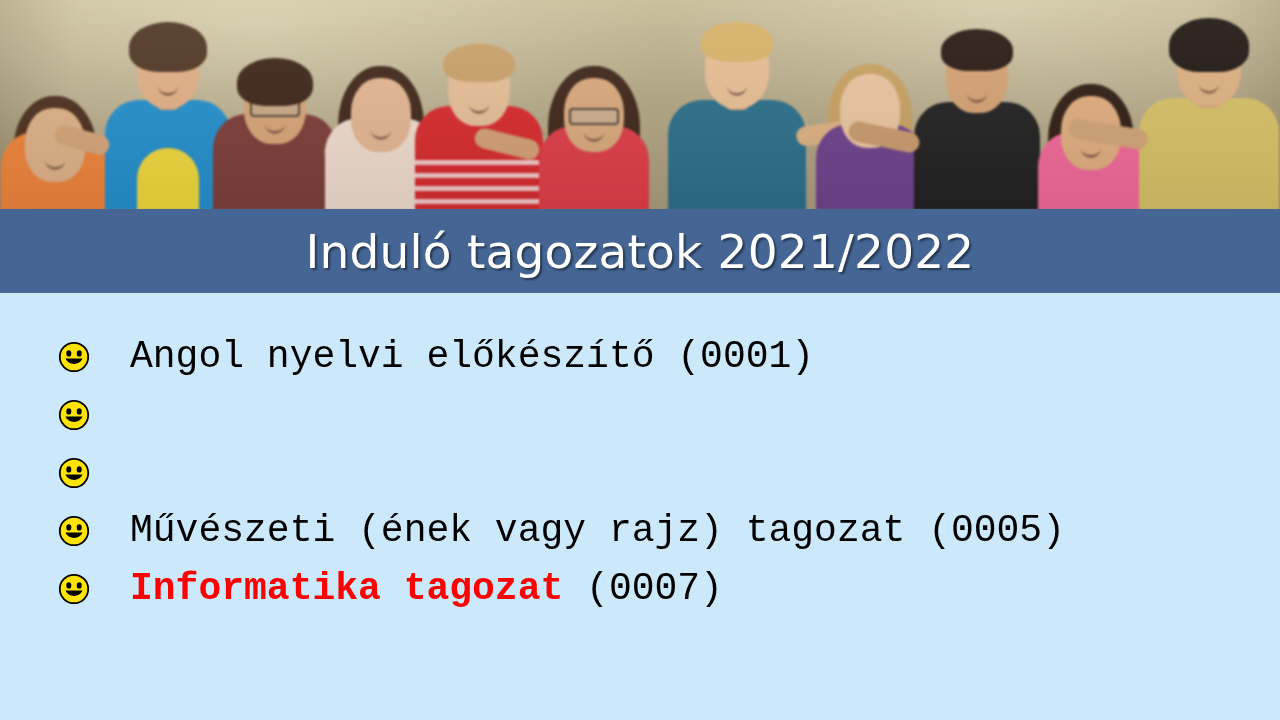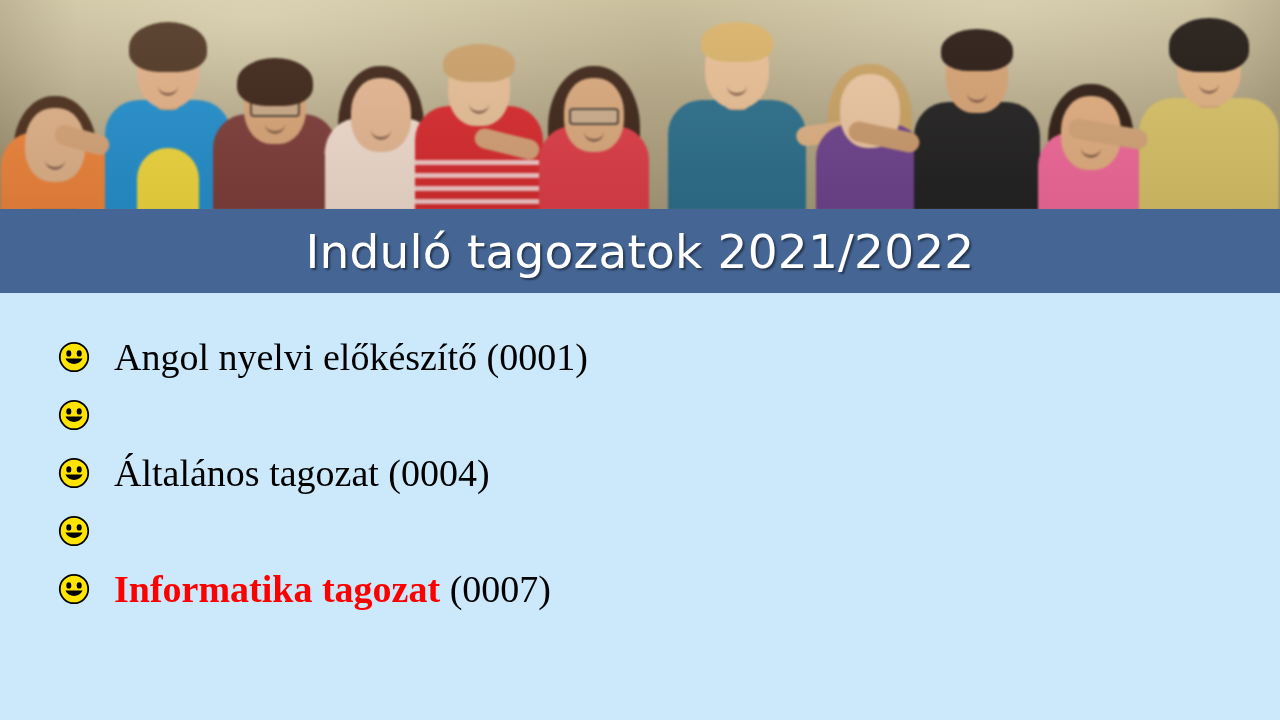--- a/index.html
+++ b/index.html
@@ -174,21 +174,22 @@
     width: 32px;
     height: 32px;
     margin-right: 24px;
     display: block;
   }
   .item-text {
     font-size: 38px;
     line-height: 1;
     color: #000000;
     white-space: nowrap;
-    font-family: Liberation Serif, serif;
+    font-family: Liberation Mono, monospace;
+    margin-left: 16px;
   }
   .item-text .em {
     color: #ff0000;
     font-weight: bold;
   }
 </style>
 </head>
 <body>
 
 <div class="slide">
@@ -338,30 +339,30 @@
         </svg>
       </li>
 
       <li class="bullet-item">
         <svg class="smiley" viewBox="0 0 32 32">
           <circle cx="16" cy="16" r="14.2" fill="#ffe400" stroke="#000" stroke-width="1.8"></circle>
           <ellipse cx="10.8" cy="12.4" rx="2.5" ry="3.2" fill="#000"></ellipse>
           <ellipse cx="21.2" cy="12.4" rx="2.5" ry="3.2" fill="#000"></ellipse>
           <path d="M7.4 17.6 A9.6 9.6 0 0 0 24.6 17.6 Z" fill="#000"></path>
         </svg>
-        <span class="item-text">Általános tagozat (0004)</span>
-      </li>
-
-      <li class="bullet-item">
-        <svg class="smiley" viewBox="0 0 32 32">
-          <circle cx="16" cy="16" r="14.2" fill="#ffe400" stroke="#000" stroke-width="1.8"></circle>
-          <ellipse cx="10.8" cy="12.4" rx="2.5" ry="3.2" fill="#000"></ellipse>
-          <ellipse cx="21.2" cy="12.4" rx="2.5" ry="3.2" fill="#000"></ellipse>
-          <path d="M7.4 17.6 A9.6 9.6 0 0 0 24.6 17.6 Z" fill="#000"></path>
-        </svg>
+      </li>
+
+      <li class="bullet-item">
+        <svg class="smiley" viewBox="0 0 32 32">
+          <circle cx="16" cy="16" r="14.2" fill="#ffe400" stroke="#000" stroke-width="1.8"></circle>
+          <ellipse cx="10.8" cy="12.4" rx="2.5" ry="3.2" fill="#000"></ellipse>
+          <ellipse cx="21.2" cy="12.4" rx="2.5" ry="3.2" fill="#000"></ellipse>
+          <path d="M7.4 17.6 A9.6 9.6 0 0 0 24.6 17.6 Z" fill="#000"></path>
+        </svg>
+        <span class="item-text">Művészeti (ének vagy rajz) tagozat (0005)</span>
       </li>
 
       <li class="bullet-item">
         <svg class="smiley" viewBox="0 0 32 32">
           <circle cx="16" cy="16" r="14.2" fill="#ffe400" stroke="#000" stroke-width="1.8"></circle>
           <ellipse cx="10.8" cy="12.4" rx="2.5" ry="3.2" fill="#000"></ellipse>
           <ellipse cx="21.2" cy="12.4" rx="2.5" ry="3.2" fill="#000"></ellipse>
           <path d="M7.4 17.6 A9.6 9.6 0 0 0 24.6 17.6 Z" fill="#000"></path>
         </svg>
         <span class="item-text">

